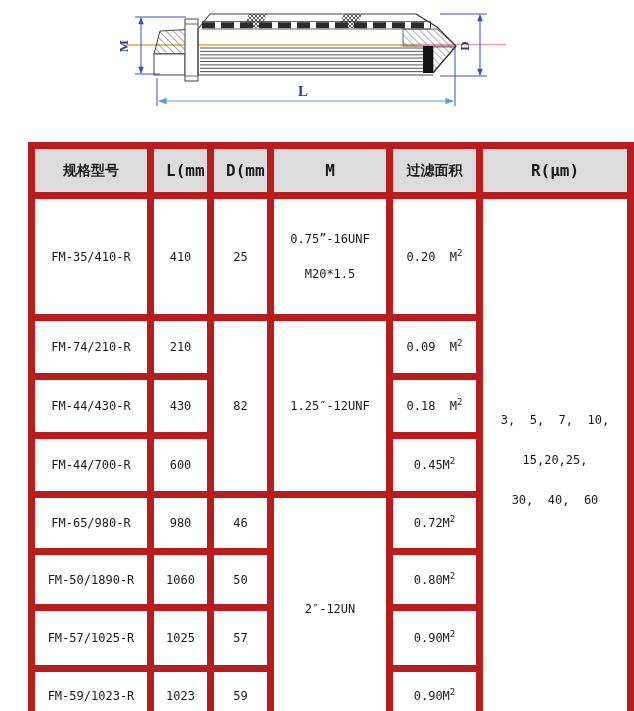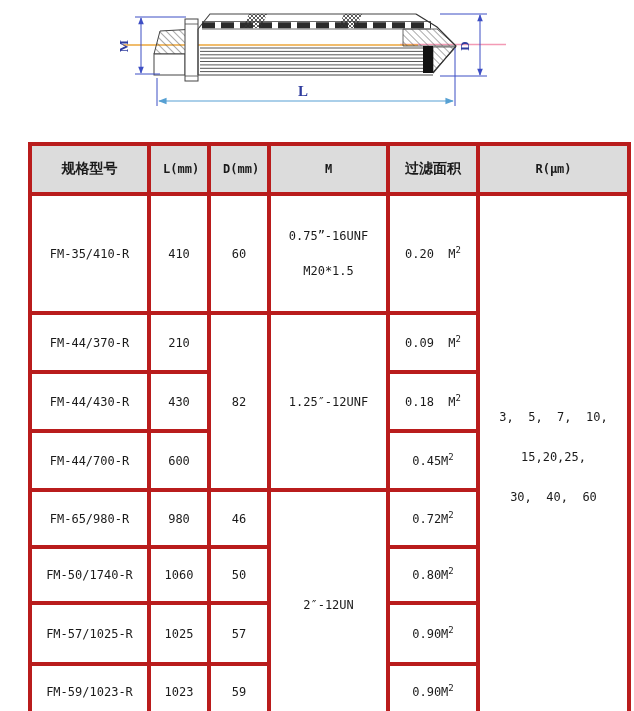--- a/index.html
+++ b/index.html
@@ -2,24 +2,24 @@
 <html><head>
 <meta charset="utf-8">
 <style>
   html,body{margin:0;padding:0;background:#ffffff;}
   .page{position:relative;width:634px;height:711px;background:#ffffff;overflow:hidden;
         font-family:"DejaVu Sans Mono", monospace;}
   .drawing{position:absolute;left:0;top:0;}
 
   table.spec{position:absolute;left:28px;top:142px;width:599px;border-collapse:collapse;
              table-layout:fixed;border:1px solid #a8a8a8;border-bottom:2px solid #8c8c8c;}
-  table.spec th, table.spec td{border:4px solid #b91c1c;text-align:center;vertical-align:middle;
+  table.spec th, table.spec td{border:7px solid #b91c1c;text-align:center;vertical-align:middle;
              padding:12px;color:#1a1a1a;font-family:"DejaVu Sans Mono", monospace;font-size:12px;
              background:#ffffff;overflow:hidden;}
-  table.spec th{background:#dcdcdc;font-weight:bold;font-size:12px;}
+  table.spec th{background:#dcdcdc;font-weight:bold;font-size:16px;}
   table.spec th.cn{font-size:14px;}
   td.blue{background:#d9ecf8;}
   .pre{white-space:pre;}
   sup.u{font-size:9px;vertical-align:super;line-height:0;}
   .m2line{display:block;margin:21px 0;white-space:pre;}
   .micron{font-family:"Liberation Sans", sans-serif;font-size:13px;line-height:40px;color:#1a1a1a;margin-top:24px;}
   .micron span{display:block;white-space:pre;}
   .dimtxt{font-family:"Liberation Serif", serif;font-weight:bold;fill:#2f3c9e;}
 </style>
 </head>
@@ -122,34 +122,34 @@
         <th>D(mm)</th>
         <th>M</th>
         <th class="cn">过滤面积</th>
         <th>R(μm)</th>
       </tr>
     </thead>
     <tbody>
       <tr style="height:78px">
         <td>FM-35/410-R</td>
         <td>410</td>
-        <td>60</td>
+        <td>25</td>
         <td>
           <span class="m2line">0.75”-16UNF</span>
           <span class="m2line">M20*1.5</span>
         </td>
         <td><span class="pre">0.20  M</span><sup class="u">2</sup></td>
         <td rowspan="8" class="micron">
           <span>3,  5,  7,  10,</span>
           <span>15,20,25,</span>
           <span>30,  40,  60</span>
         </td>
       </tr>
       <tr style="height:59px">
-        <td class="blue">FM-44/370-R</td>
+        <td class="blue">FM-74/210-R</td>
         <td class="blue">210</td>
         <td rowspan="3">82</td>
         <td rowspan="3">1.25″-12UNF</td>
         <td class="blue"><span class="pre">0.09  M</span><sup class="u">2</sup></td>
       </tr>
       <tr style="height:59px">
         <td>FM-44/430-R</td>
         <td>430</td>
         <td><span class="pre">0.18  M</span><sup class="u">2</sup></td>
       </tr>
@@ -159,21 +159,21 @@
         <td class="blue"><span class="pre">0.45M</span><sup class="u">2</sup></td>
       </tr>
       <tr style="height:57px">
         <td>FM-65/980-R</td>
         <td>980</td>
         <td>46</td>
         <td rowspan="4">2″-12UN</td>
         <td><span class="pre">0.72M</span><sup class="u">2</sup></td>
       </tr>
       <tr style="height:56px">
-        <td class="blue">FM-50/1740-R</td>
+        <td class="blue">FM-50/1890-R</td>
         <td class="blue">1060</td>
         <td class="blue">50</td>
         <td class="blue"><span class="pre">0.80M</span><sup class="u">2</sup></td>
       </tr>
       <tr style="height:61px">
         <td>FM-57/1025-R</td>
         <td>1025</td>
         <td>57</td>
         <td><span class="pre">0.90M</span><sup class="u">2</sup></td>
       </tr>

